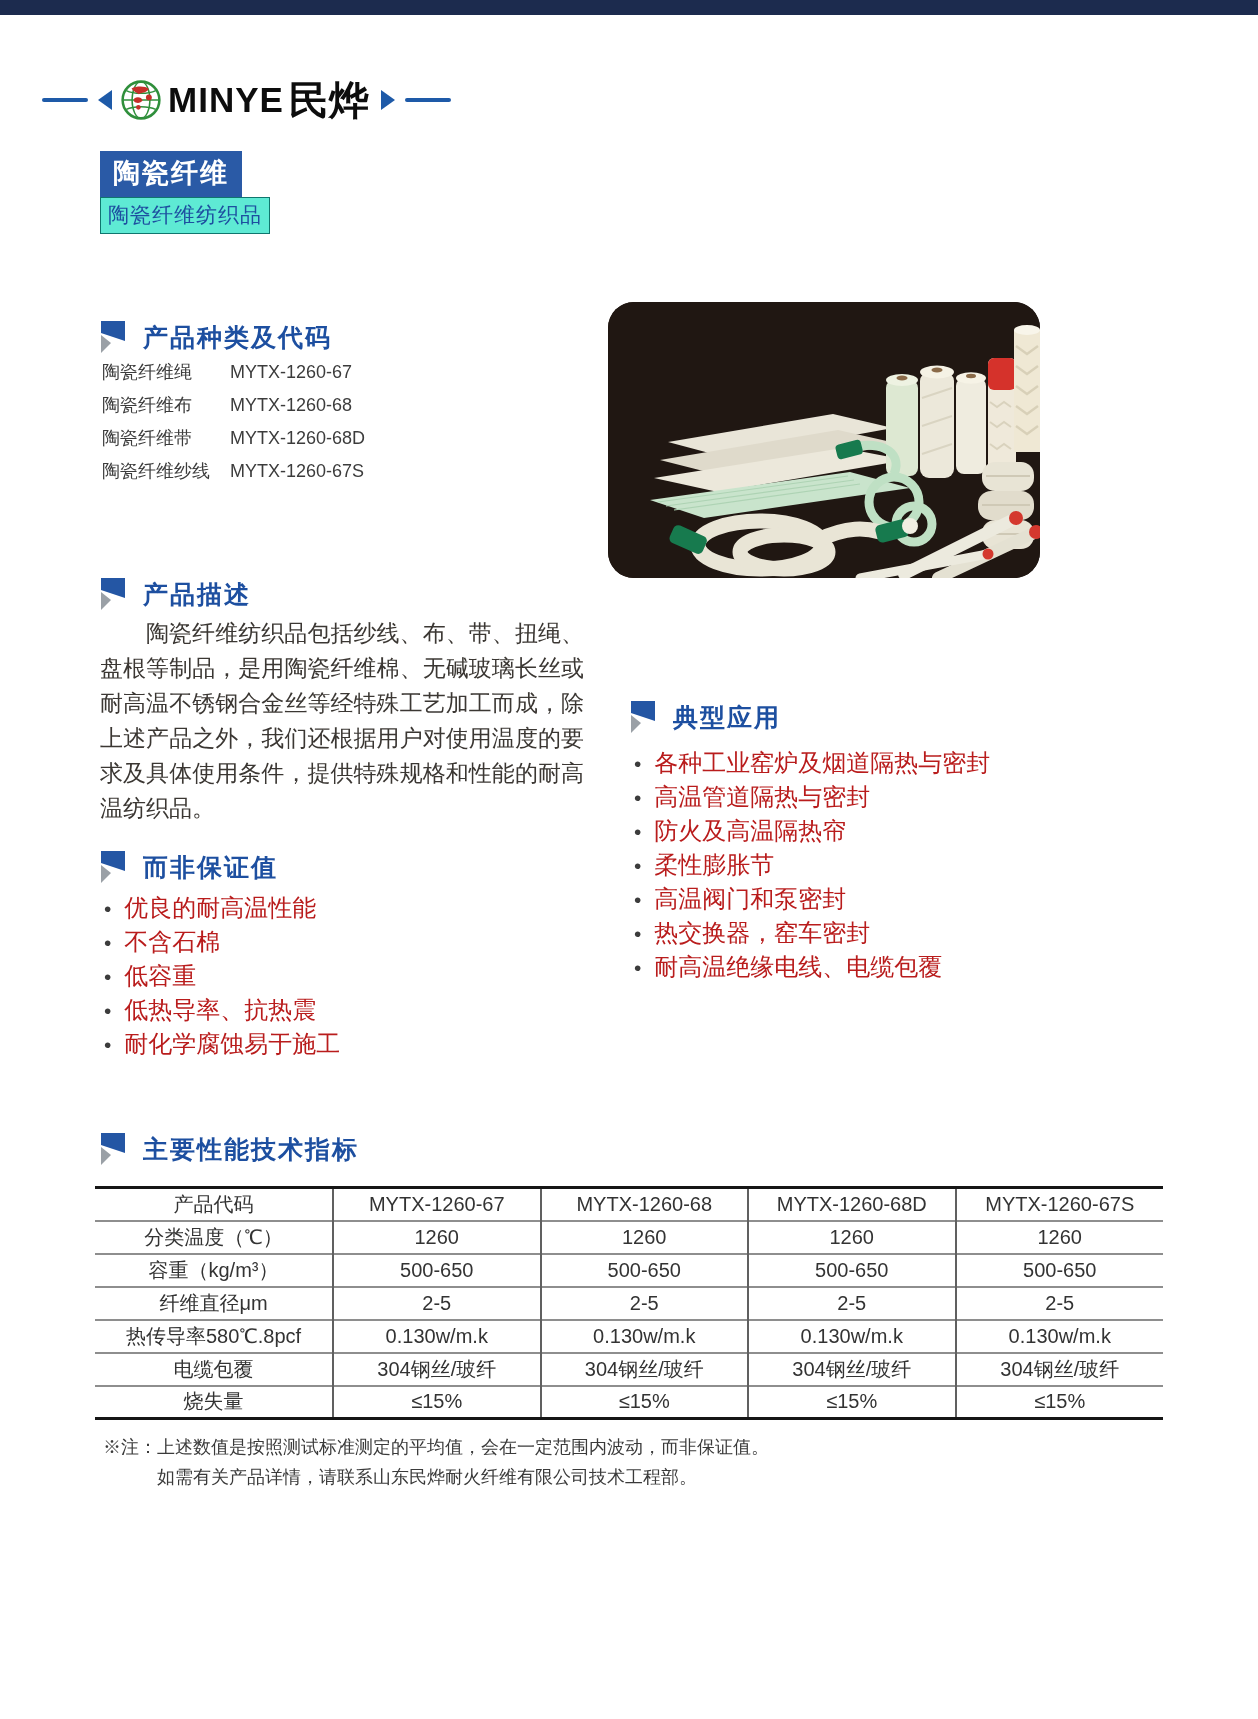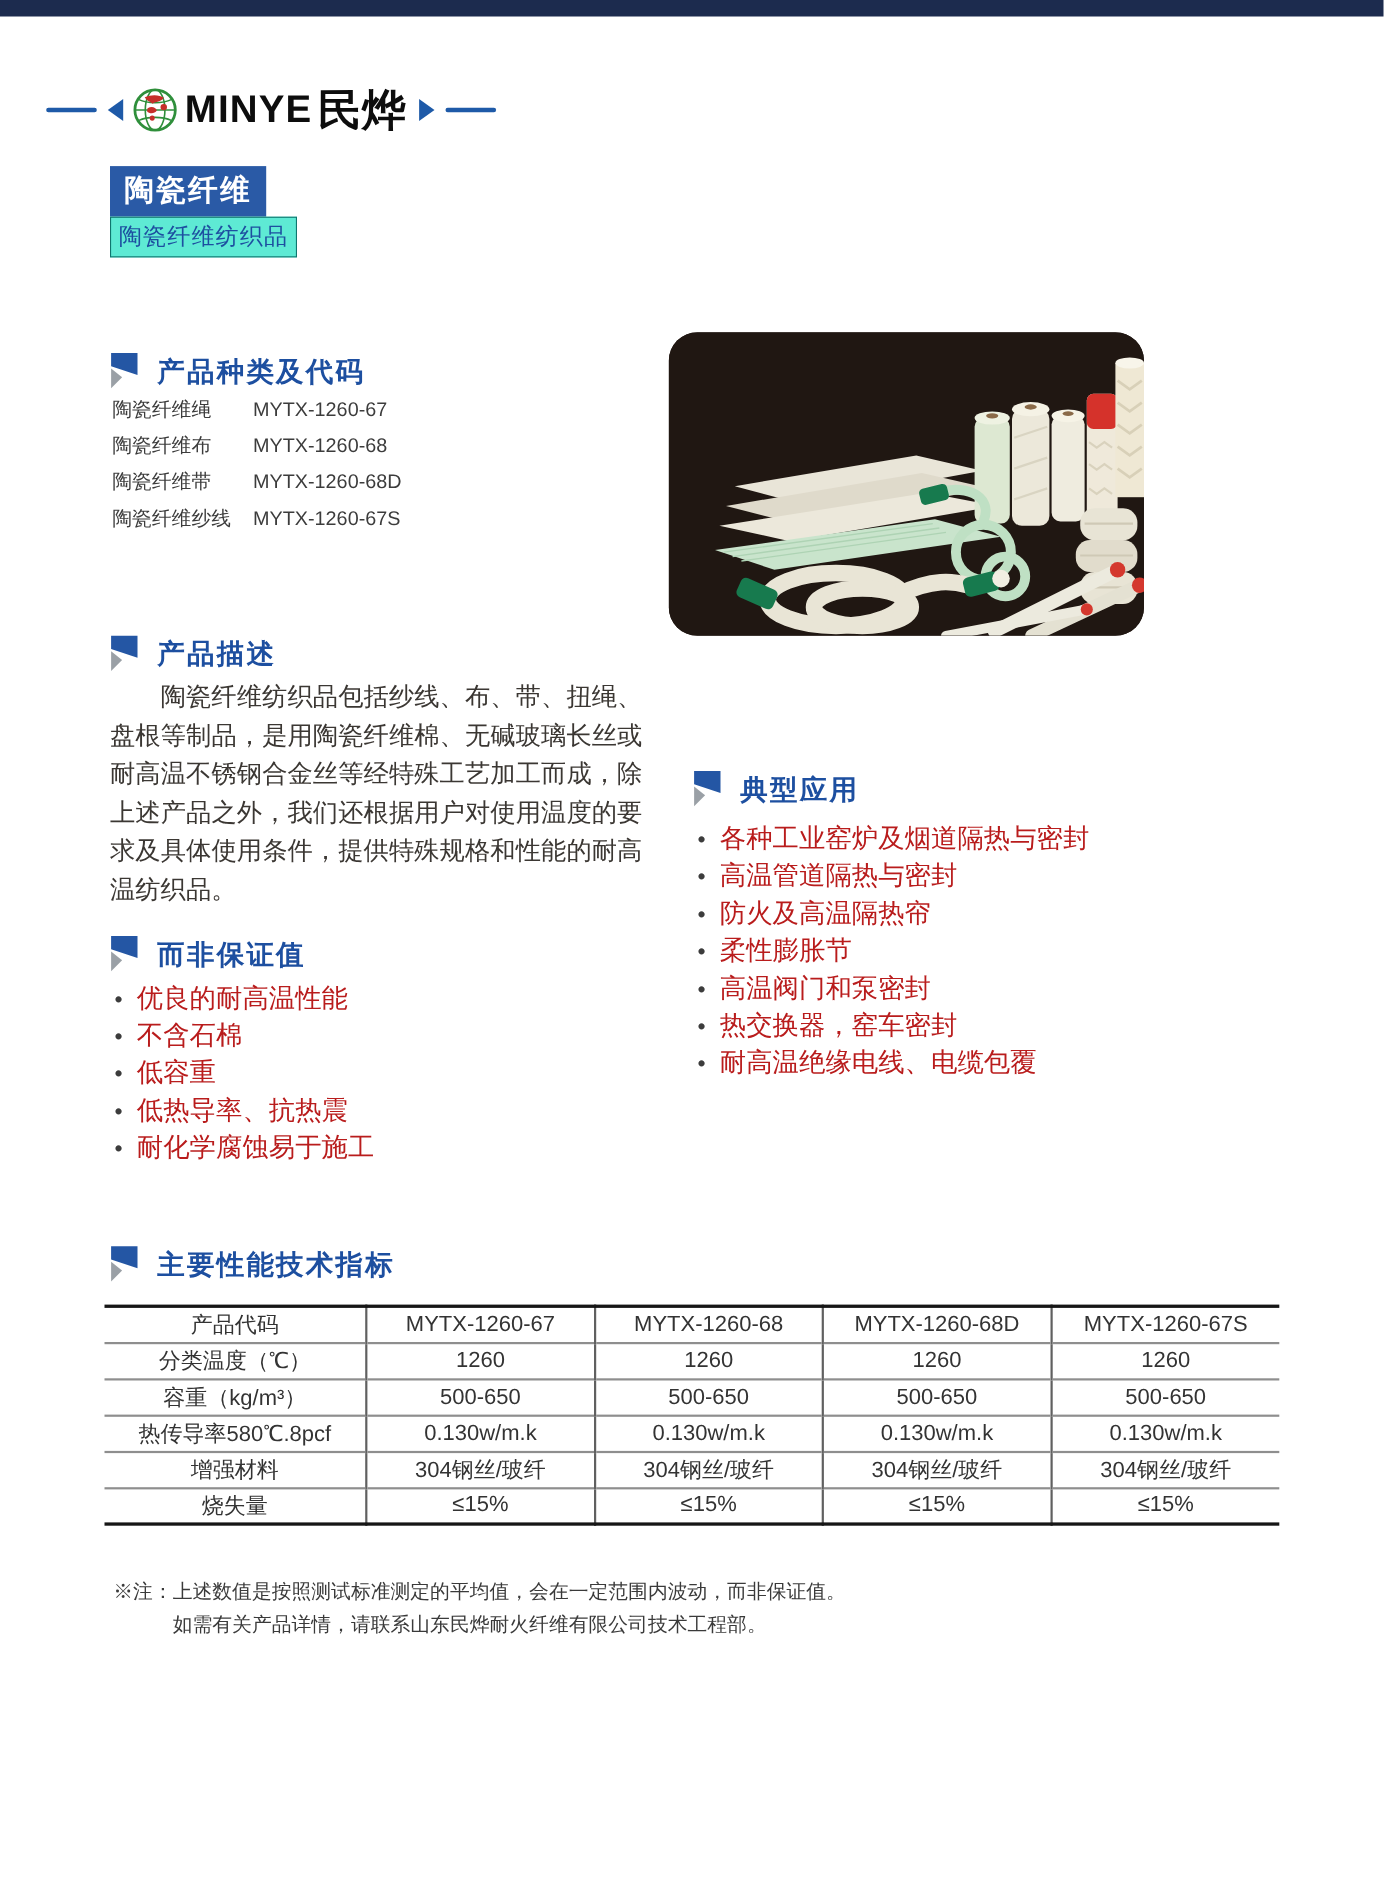--- a/index.html
+++ b/index.html
@@ -254,28 +254,35 @@
         <td>1260</td>
       </tr>
       <tr>
         <td>容重（kg/m³）</td>
         <td>500-650</td>
         <td>500-650</td>
         <td>500-650</td>
         <td>500-650</td>
       </tr>
       <tr>
+        <td>纤维直径μm</td>
+        <td>2-5</td>
+        <td>2-5</td>
+        <td>2-5</td>
+        <td>2-5</td>
+      </tr>
+      <tr>
         <td>热传导率580℃.8pcf</td>
         <td>0.130w/m.k</td>
         <td>0.130w/m.k</td>
         <td>0.130w/m.k</td>
         <td>0.130w/m.k</td>
       </tr>
       <tr>
-        <td>增强材料</td>
+        <td>电缆包覆</td>
         <td>304钢丝/玻纤</td>
         <td>304钢丝/玻纤</td>
         <td>304钢丝/玻纤</td>
         <td>304钢丝/玻纤</td>
       </tr>
       <tr>
         <td>烧失量</td>
         <td>≤15%</td>
         <td>≤15%</td>
         <td>≤15%</td>

